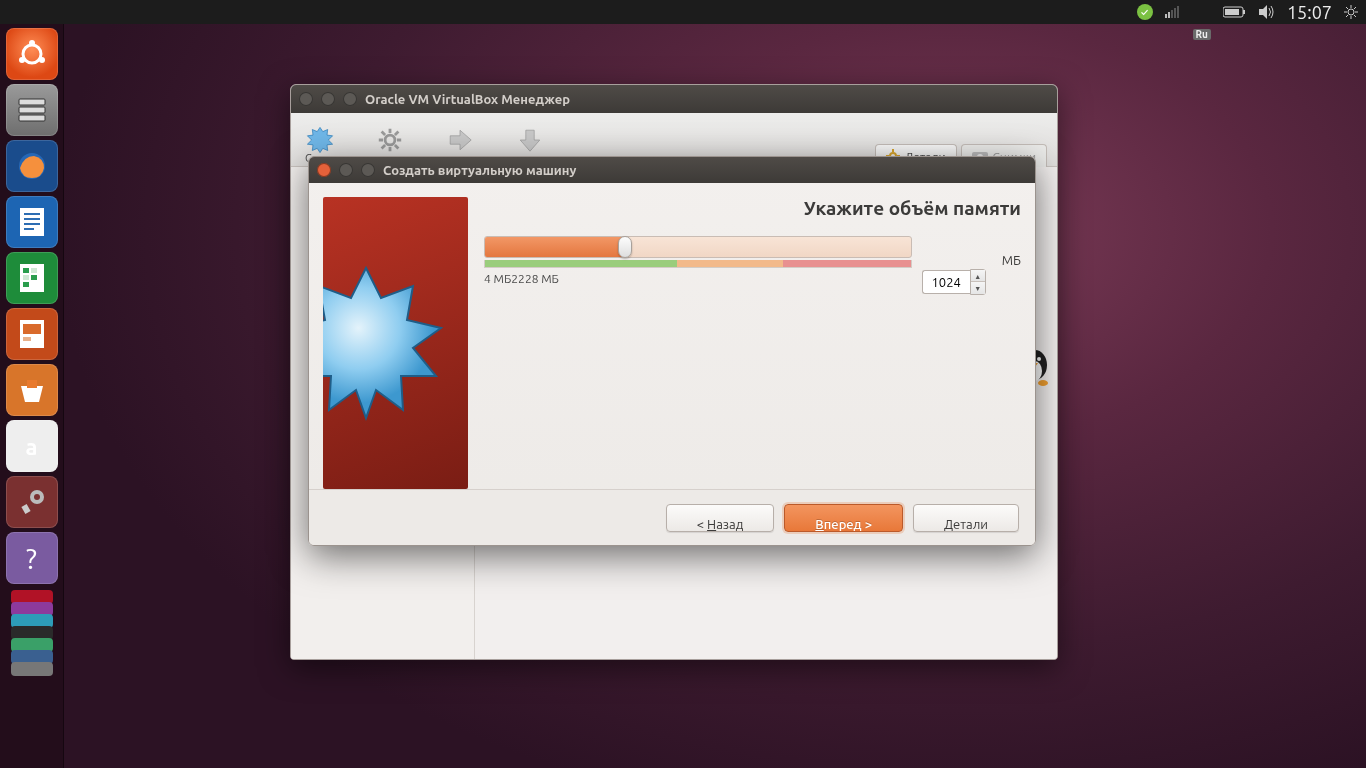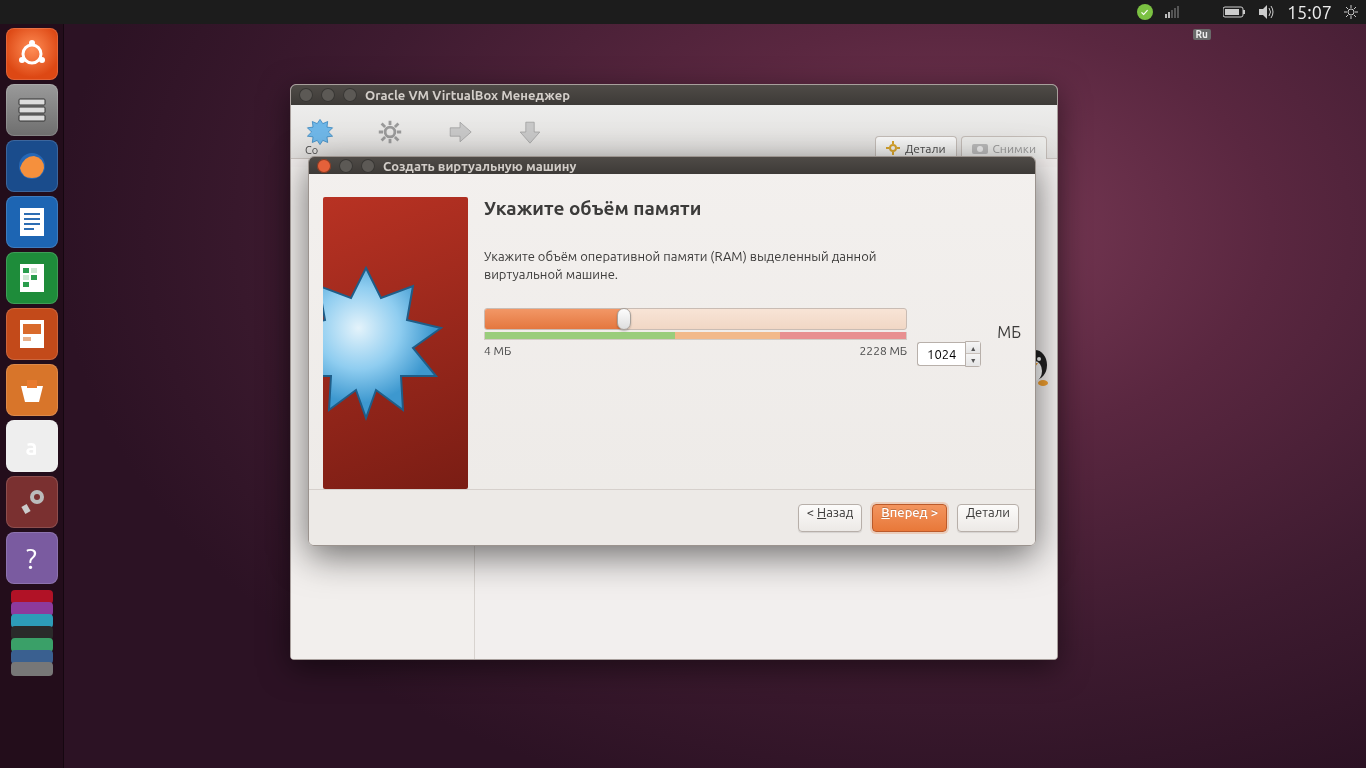--- a/index.html
+++ b/index.html
@@ -25,63 +25,63 @@
 .t-software { background:#d8752a; }
 .t-amazon { background:#eee; color:#222; font-weight:bold; }
 .t-settings { background:#7a3030; }
 .t-help { background:#7a5ba0; }
 .launcher .stack { width:54px; height:90px; position:relative; margin-top:2px; }
 .launcher .stack div { position:absolute; left:6px; width:42px; height:14px; border-radius:4px; }
 .s1{ top:0; background:#b11226;} .s2{ top:12px; background:#8d3a9c;} .s3{ top:24px; background:#2d9cb8;} .s4{ top:36px; background:#2a2a2a;} .s5{ top:48px; background:#3aa068;} .s6{ top:60px; background:#3a6090;} .s7{ top:72px; background:#777;}
 
 
 .win-main { position:absolute; top:84px; left:290px; width:768px; height:576px; background:#f0eceb; border:1px solid #a89f9c; border-radius:6px 6px 4px 4px; box-shadow:0 8px 30px rgba(0,0,0,0.5); overflow:hidden; }
-.titlebar { height:20px; background:linear-gradient(#4f4b47,#3d3a37); display:flex; align-items:center; padding:0 8px; gap:8px; }
+.titlebar { height:28px; background:linear-gradient(#4f4b47,#3d3a37); display:flex; align-items:center; padding:0 8px; gap:8px; }
 .win-btn { width:14px; height:14px; border-radius:50%; background:#5c5955; box-shadow:inset 0 0 0 1px rgba(0,0,0,0.4); }
 .title-text { color:#d3cec9; font-size:13px; font-weight:bold; }
 .toolbar { height:54px; background:linear-gradient(#ededec,#e0dedc); border-bottom:1px solid #c9c3bf; display:flex; align-items:center; padding:0 12px; gap:36px; position:relative; }
 .tool-icon { width:34px; height:34px; display:flex; align-items:center; justify-content:center; }
 .gear-svg { width:28px; height:28px; }
 .arrow-svg { width:28px; height:28px; }
 .tab-buttons { position:absolute; right:10px; bottom:-1px; display:flex; gap:4px; }
 .tab-btn { border:1px solid #c4bdb8; border-bottom:none; border-radius:4px 4px 0 0; background:linear-gradient(#fafafa,#ececea); padding:4px 10px; font-size:12px; color:#4a4a4a; display:flex; align-items:center; gap:5px; }
 .tab-btn.inactive { color:#999; background:#ececea; }
 .main-body { position:absolute; top:82px; bottom:0; left:0; right:0; background:#f2efee; }
 .sidebar { position:absolute; left:0; top:0; bottom:0; width:184px; border-right:1px solid #d8d3cf; background:#f2efed; }
 .penguin { position:absolute; top:182px; right:6px; width:32px; height:38px; }
 
 
 .dlg { position:absolute; top:156px; left:308px; width:728px; height:390px; background:linear-gradient(#f3f0ee,#edeae7); border:1px solid #9b938e; border-radius:6px; box-shadow:0 10px 36px rgba(0,0,0,0.55); overflow:hidden; }
-.dlg .titlebar { height:17px; }
+.dlg .titlebar { height:26px; }
 .dlg .win-btn.close { background:#e4613a; }
 .dlg-body { position:absolute; top:26px; bottom:56px; left:0; right:0; padding:14px; display:flex; gap:16px; }
 .side-image { width:145px; height:292px; background:linear-gradient(160deg,#b83223 0%,#7a1d14 100%); border-radius:2px; display:flex; align-items:center; justify-content:center; overflow:hidden; }
 .star-shape { width:170px; height:170px; position:relative; margin-left:-60px; }
 .content { flex:1; color:#3c3b3a; font-size:13px; }
-.content h2 { font-size:19px; font-weight:bold; margin-bottom:28px; color:#3c3b3a; }
+.content h2 { font-size:19px; font-weight:bold; margin-bottom:6px; color:#3c3b3a;text-align:right; }
 .content p { margin-bottom:14px; line-height:1.4; max-width:460px; }
 .content b { font-weight:bold; }
 .slider-row { display:flex; align-items:center; gap:10px; margin-top:6px; }
 .slider-box { flex:1; max-width:448px; }
 .slider-track { position:relative; height:22px; border:1px solid #c9bcb4; border-radius:3px; background:linear-gradient(#f8e4d6,#f1d7c5); overflow:hidden; }
 .slider-fill { position:absolute; left:0; top:0; bottom:0; width:33%; background:linear-gradient(#f29766,#e4773f); }
 .slider-usage { height:8px; display:flex; margin-top:2px; border:1px solid #d3ccc6; border-top:none; }
 .u-green { background:#9acd7c; }
 .u-orange { background:#f2b98a; }
 .u-red { background:#e89090; }
 .slider-thumb { position:absolute; top:0px; left:33%; transform:translateX(-50%); width:14px; height:22px; background:linear-gradient(#fdfdfd,#dedede); border:1px solid #a8a19b; border-radius:7px; box-shadow:0 1px 2px rgba(0,0,0,0.25); }
-.slider-labels { display:flex; justify-content:space-between; font-size:12px; color:#4a4a4a; margin-top:4px; max-width:448px; }
+.slider-labels { display:flex; justify-content:flex-start; font-size:12px; color:#4a4a4a; margin-top:4px; max-width:448px; }
 .spin { display:flex; align-items:center;margin-top:44px; }
 .spin input { width:48px; height:24px; border:1px solid #b8b0aa; border-right:none; border-radius:3px 0 0 3px; text-align:center; font-size:13px; background:#fff; }
 .spin-btns { display:flex; flex-direction:column; border:1px solid #b8b0aa; border-radius:0 3px 3px 0; }
 .spin-btns div { width:14px; height:12px; font-size:7px; display:flex; align-items:center; justify-content:center; background:linear-gradient(#f5f5f5,#e5e5e5); color:#555; }
 .spin-btns div:first-child { border-bottom:1px solid #c8c0ba; }
-.unit { font-size:16px; color:#3c3b3a; margin-left:6px; }
+.unit { font-size:13px; color:#3c3b3a; margin-left:6px; }
 .dlg-footer { position:absolute; bottom:0; left:0; right:0; height:56px; border-top:1px solid #d6d0cc; background:#edeae7; display:flex; justify-content:flex-end; align-items:center; gap:10px; padding:0 16px; }
-.btn { height:28px; padding:0 8px; border-radius:4px; font-size:13px; border:1px solid #b7afa9; background:linear-gradient(#fcfbfa,#ece9e6); color:#3c3b3a; display:flex; align-items:flex-start; box-shadow:0 1px 1px rgba(0,0,0,0.1); }
+.btn { height:28px; padding:0 30px; border-radius:4px; font-size:13px; border:1px solid #b7afa9; background:linear-gradient(#fcfbfa,#ece9e6); color:#3c3b3a; display:flex; align-items:flex-end; box-shadow:0 1px 1px rgba(0,0,0,0.1); }
 .btn.primary { background:linear-gradient(#f3955f,#e87839); border-color:#bb5a2a; color:#fff; font-weight:500; text-shadow:0 -1px 0 rgba(0,0,0,0.2); box-shadow:0 0 0 2px rgba(232,120,57,0.25); }
 .btn u { text-decoration:underline; }
 </style>
 </head>
 <body>
 
 <div class="menubar">
   <div class="ind">
       <div class="check-circle">✓</div>
     </div>
@@ -297,21 +297,20 @@
                 <stop offset="55%" stop-color="#8fcdf0"></stop>
                 <stop offset="100%" stop-color="#3d98cf"></stop>
               </radialGradient>
             </defs>
           <polygon points="85,10 100,40 132,28 126,62 160,70 132,90 155,118 120,118 122,152 95,132 85,160 75,132 48,152 50,118 15,118 38,90 10,70 44,62 38,28 70,40" fill="url(#sg)" stroke="#1f5d88" stroke-width="2"></polygon>
         </svg>
       </div>
     </div>
     <div class="content">
       <h2>Укажите объём памяти</h2>
-      <p>Укажите объём оперативной памяти (RAM) выделенный данной виртуальной машине.</p>
       <div class="slider-row">
         <div class="slider-box">
           <div style="position:relative;">
             <div class="slider-track">
               <div class="slider-fill"></div>
             </div>
             <div class="slider-usage">
               <div class="u-green" style="flex:0 0 45%"></div>
               <div class="u-orange" style="flex:0 0 25%"></div>
               <div class="u-red" style="flex:1"></div>

